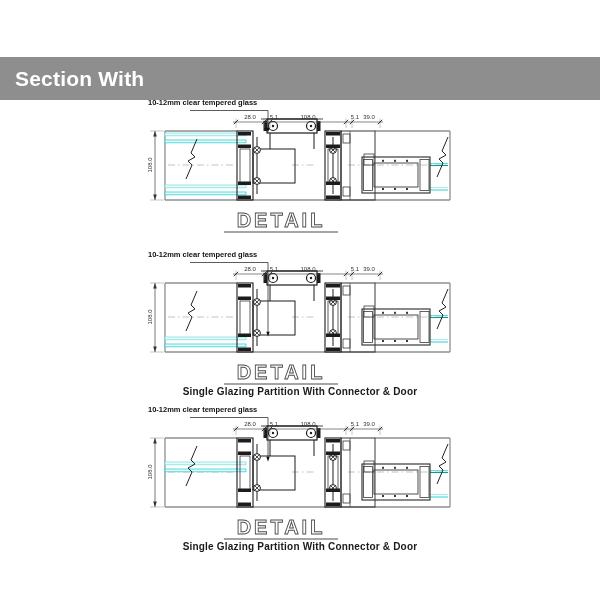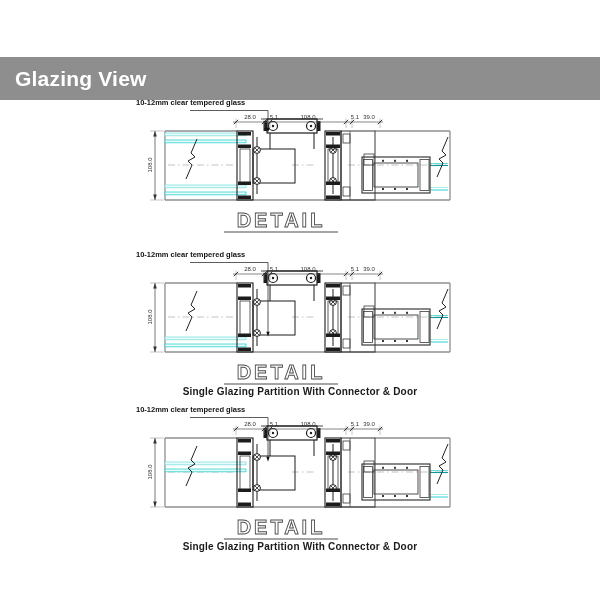--- a/index.html
+++ b/index.html
@@ -9,37 +9,37 @@
   }
   .header-bar{
     position:absolute;left:0;top:57px;width:600px;height:43px;
     display:flex;align-items:center;
   }
   .header-title{
     padding-left:15px;font-size:21px;font-weight:600;letter-spacing:0.2px;
   }
   .drawing-block{position:absolute;left:0;width:600px;height:152px;}
   .glass-note{
-    position:absolute;left:136px;top:1px;font-size:7.5px;font-weight:700;color:#111;
+    position:absolute;left:148px;top:1px;font-size:7.5px;font-weight:700;color:#111;
     white-space:nowrap;
   }
   .drawing-svg{position:absolute;left:140px;top:0;width:320px;height:112px;}
   .detail-wrap{position:absolute;left:0;top:112px;width:561px;text-align:center;}
   .caption{
     position:absolute;left:0;top:137px;width:600px;text-align:center;
     font-size:10px;font-weight:700;color:#1a1a1a;letter-spacing:0.2px;
   }
 </style>
 </head>
 <body>
 
 <div class="screen">
 
   <div class="header-bar" style="background: rgb(142, 142, 142);">
-    <div class="header-title" style="color: rgb(255, 255, 255);">Glazing View</div>
+    <div class="header-title" style="color: rgb(255, 255, 255);">Section With</div>
   </div>
 
   <div class="drawing-block" style="top:97px">
     <div class="glass-note">10-12mm clear tempered glass</div>
     <svg class="drawing-svg" viewBox="0 0 320 112">
         <g>
           <line x1="25" y1="34" x2="97" y2="34" stroke="#8f8f8f" stroke-width="1.3"></line>
           <line x1="235" y1="34" x2="310" y2="34" stroke="#8f8f8f" stroke-width="1.3"></line>
           <line x1="25" y1="103" x2="310" y2="103" stroke="#8f8f8f" stroke-width="1.3"></line>
           <line x1="25" y1="34" x2="25" y2="103" stroke="#8f8f8f" stroke-width="1.3"></line>

